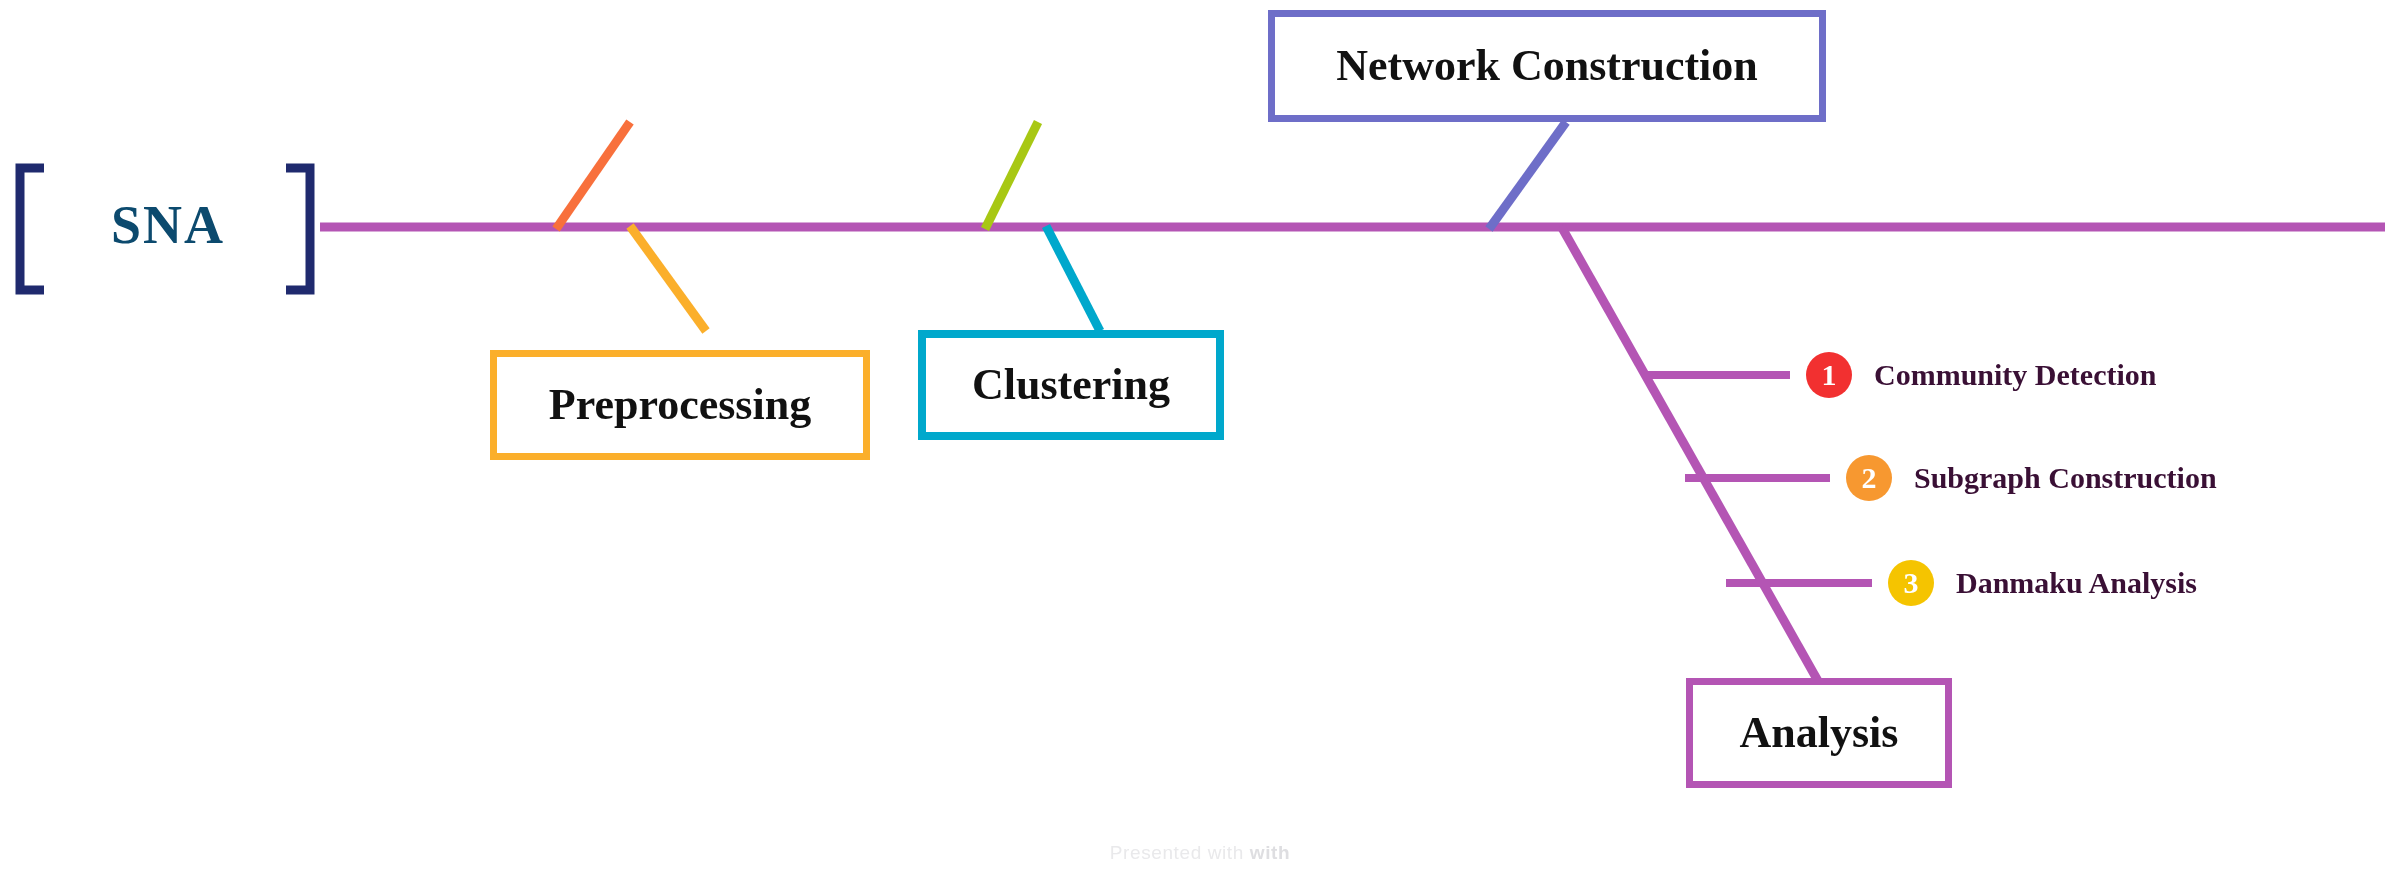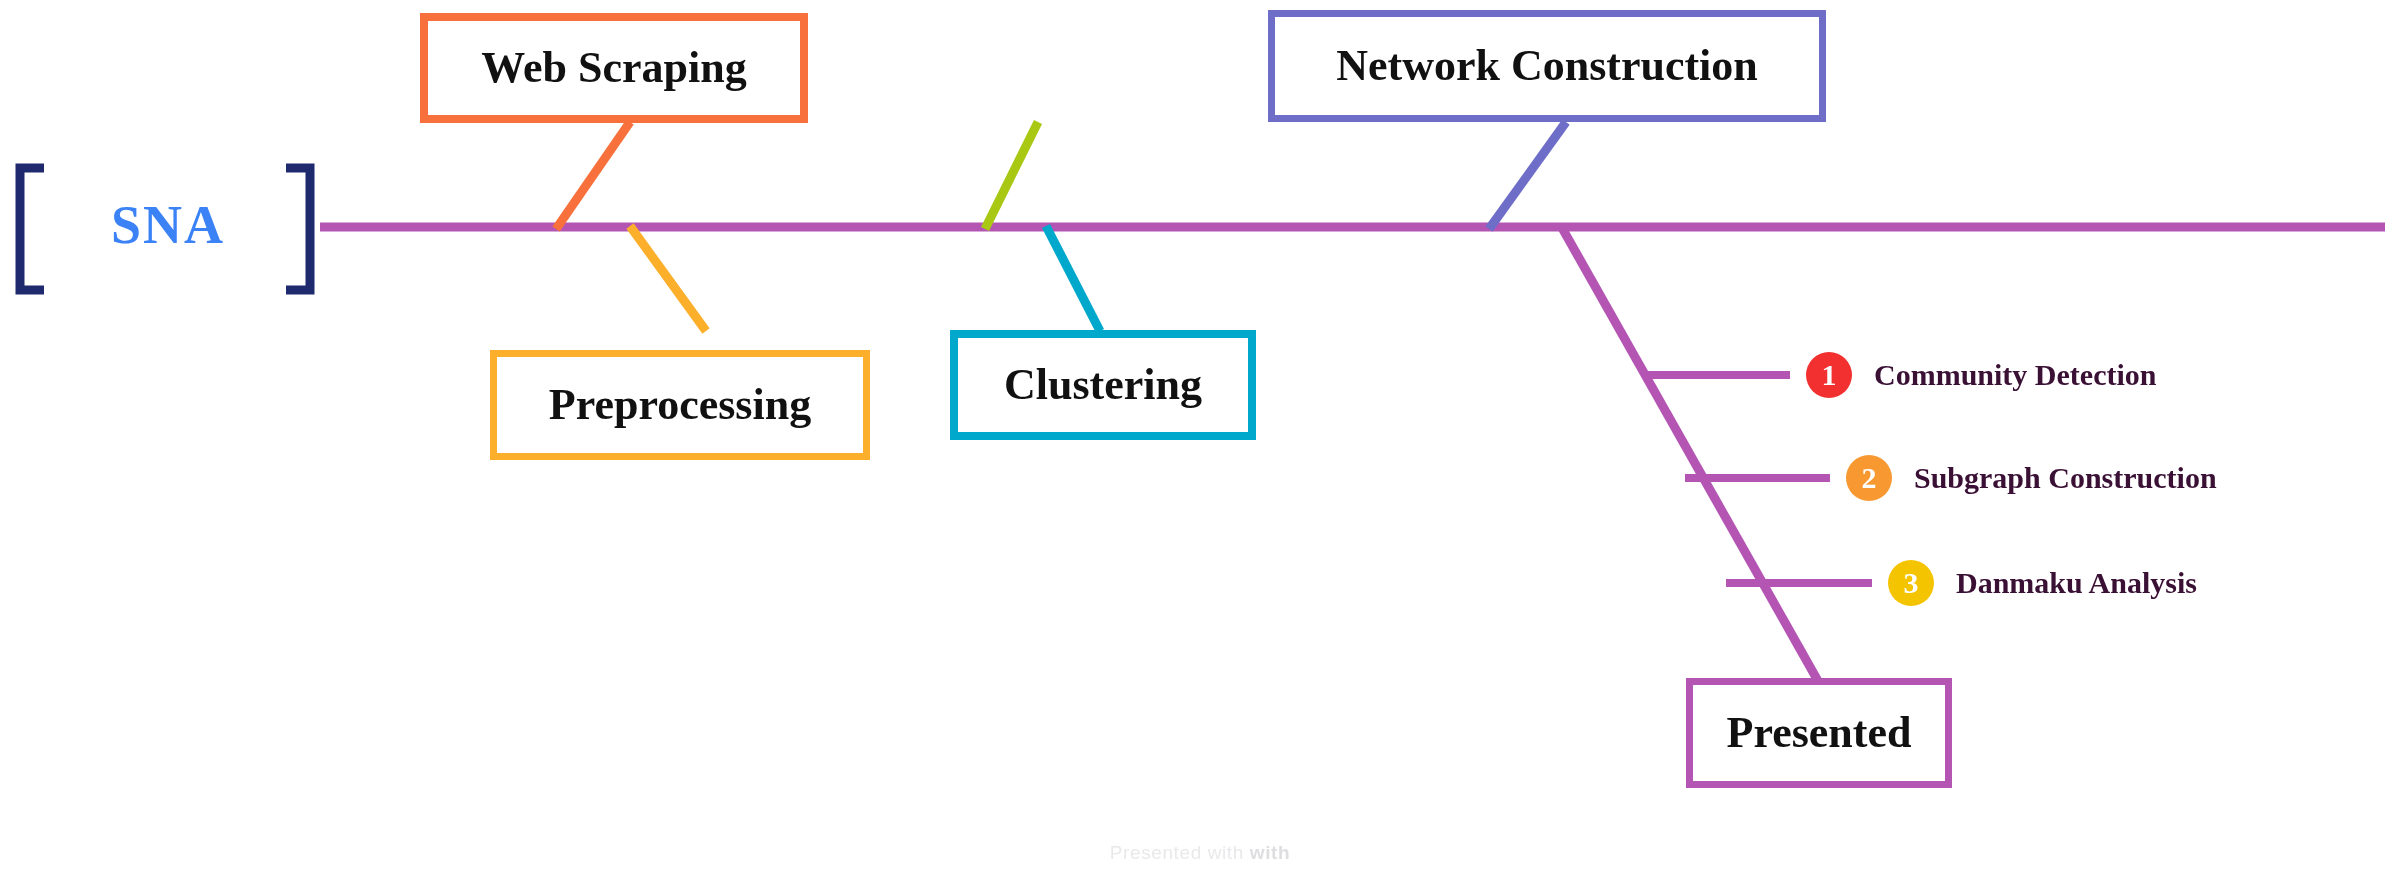--- a/index.html
+++ b/index.html
@@ -33,21 +33,21 @@
     width: 300px;
     height: 150px;
     display: flex;
     align-items: center;
     justify-content: center;
   }
   .root-label {
     font-family: "Liberation Serif", "DejaVu Serif", serif;
     font-size: 54px;
     font-weight: 700;
-    color: #3b82f6;
+    color: #0c4a6e;
     letter-spacing: 2px;
     line-height: 1;
     white-space: nowrap;
   }
 
   
   .topic-box {
     position: absolute;
     box-sizing: border-box;
     background: #ffffff;
@@ -140,39 +140,36 @@
 
     <line x1="1646" y1="375" x2="1790" y2="375" stroke="#B455B4" stroke-width="8" stroke-linecap="butt"></line>
     <line x1="1685" y1="478" x2="1830" y2="478" stroke="#B455B4" stroke-width="8" stroke-linecap="butt"></line>
     <line x1="1726" y1="583" x2="1872" y2="583" stroke="#B455B4" stroke-width="8" stroke-linecap="butt"></line>
   </svg>
 
   <div class="root-node">
     <span class="root-label">SNA</span>
   </div>
 
-  <div class="topic-box" style="left:420px; top:13px; width:388px; height:110px; border-width:8px; border-color:#F8703C;">
-    <span class="topic-label">Web Scraping</span>
-  </div>
 
 
   <div class="topic-box" style="left:1268px; top:10px; width:558px; height:112px; border-width:7px; border-color:#6E6EC8;">
     <span class="topic-label">Network Construction</span>
   </div>
 
   <div class="topic-box" style="left:490px; top:350px; width:380px; height:110px; border-width:7px; border-color:#FBAF2B;">
     <span class="topic-label">Preprocessing</span>
   </div>
 
-  <div class="topic-box" style="left:950px; top:330px; width:306px; height:110px; border-width:8px; border-color:#00A8CC;">
+  <div class="topic-box" style="left:918px; top:330px; width:306px; height:110px; border-width:8px; border-color:#00A8CC;">
     <span class="topic-label">Clustering</span>
   </div>
 
   <div class="topic-box" style="left:1686px; top:678px; width:266px; height:110px; border-width:7px; border-color:#B455B4;">
-    <span class="topic-label">Presented</span>
+    <span class="topic-label">Analysis</span>
   </div>
 
   <div class="sub-item" style="left:1806px; top:352px;">
     <span class="sub-badge" style="background:#F23030;">1</span>
     <span class="sub-text">Community Detection</span>
   </div>
 
   <div class="sub-item" style="left:1846px; top:455px;">
     <span class="sub-badge" style="background:#F79830;">2</span>
     <span class="sub-text">Subgraph Construction</span>

